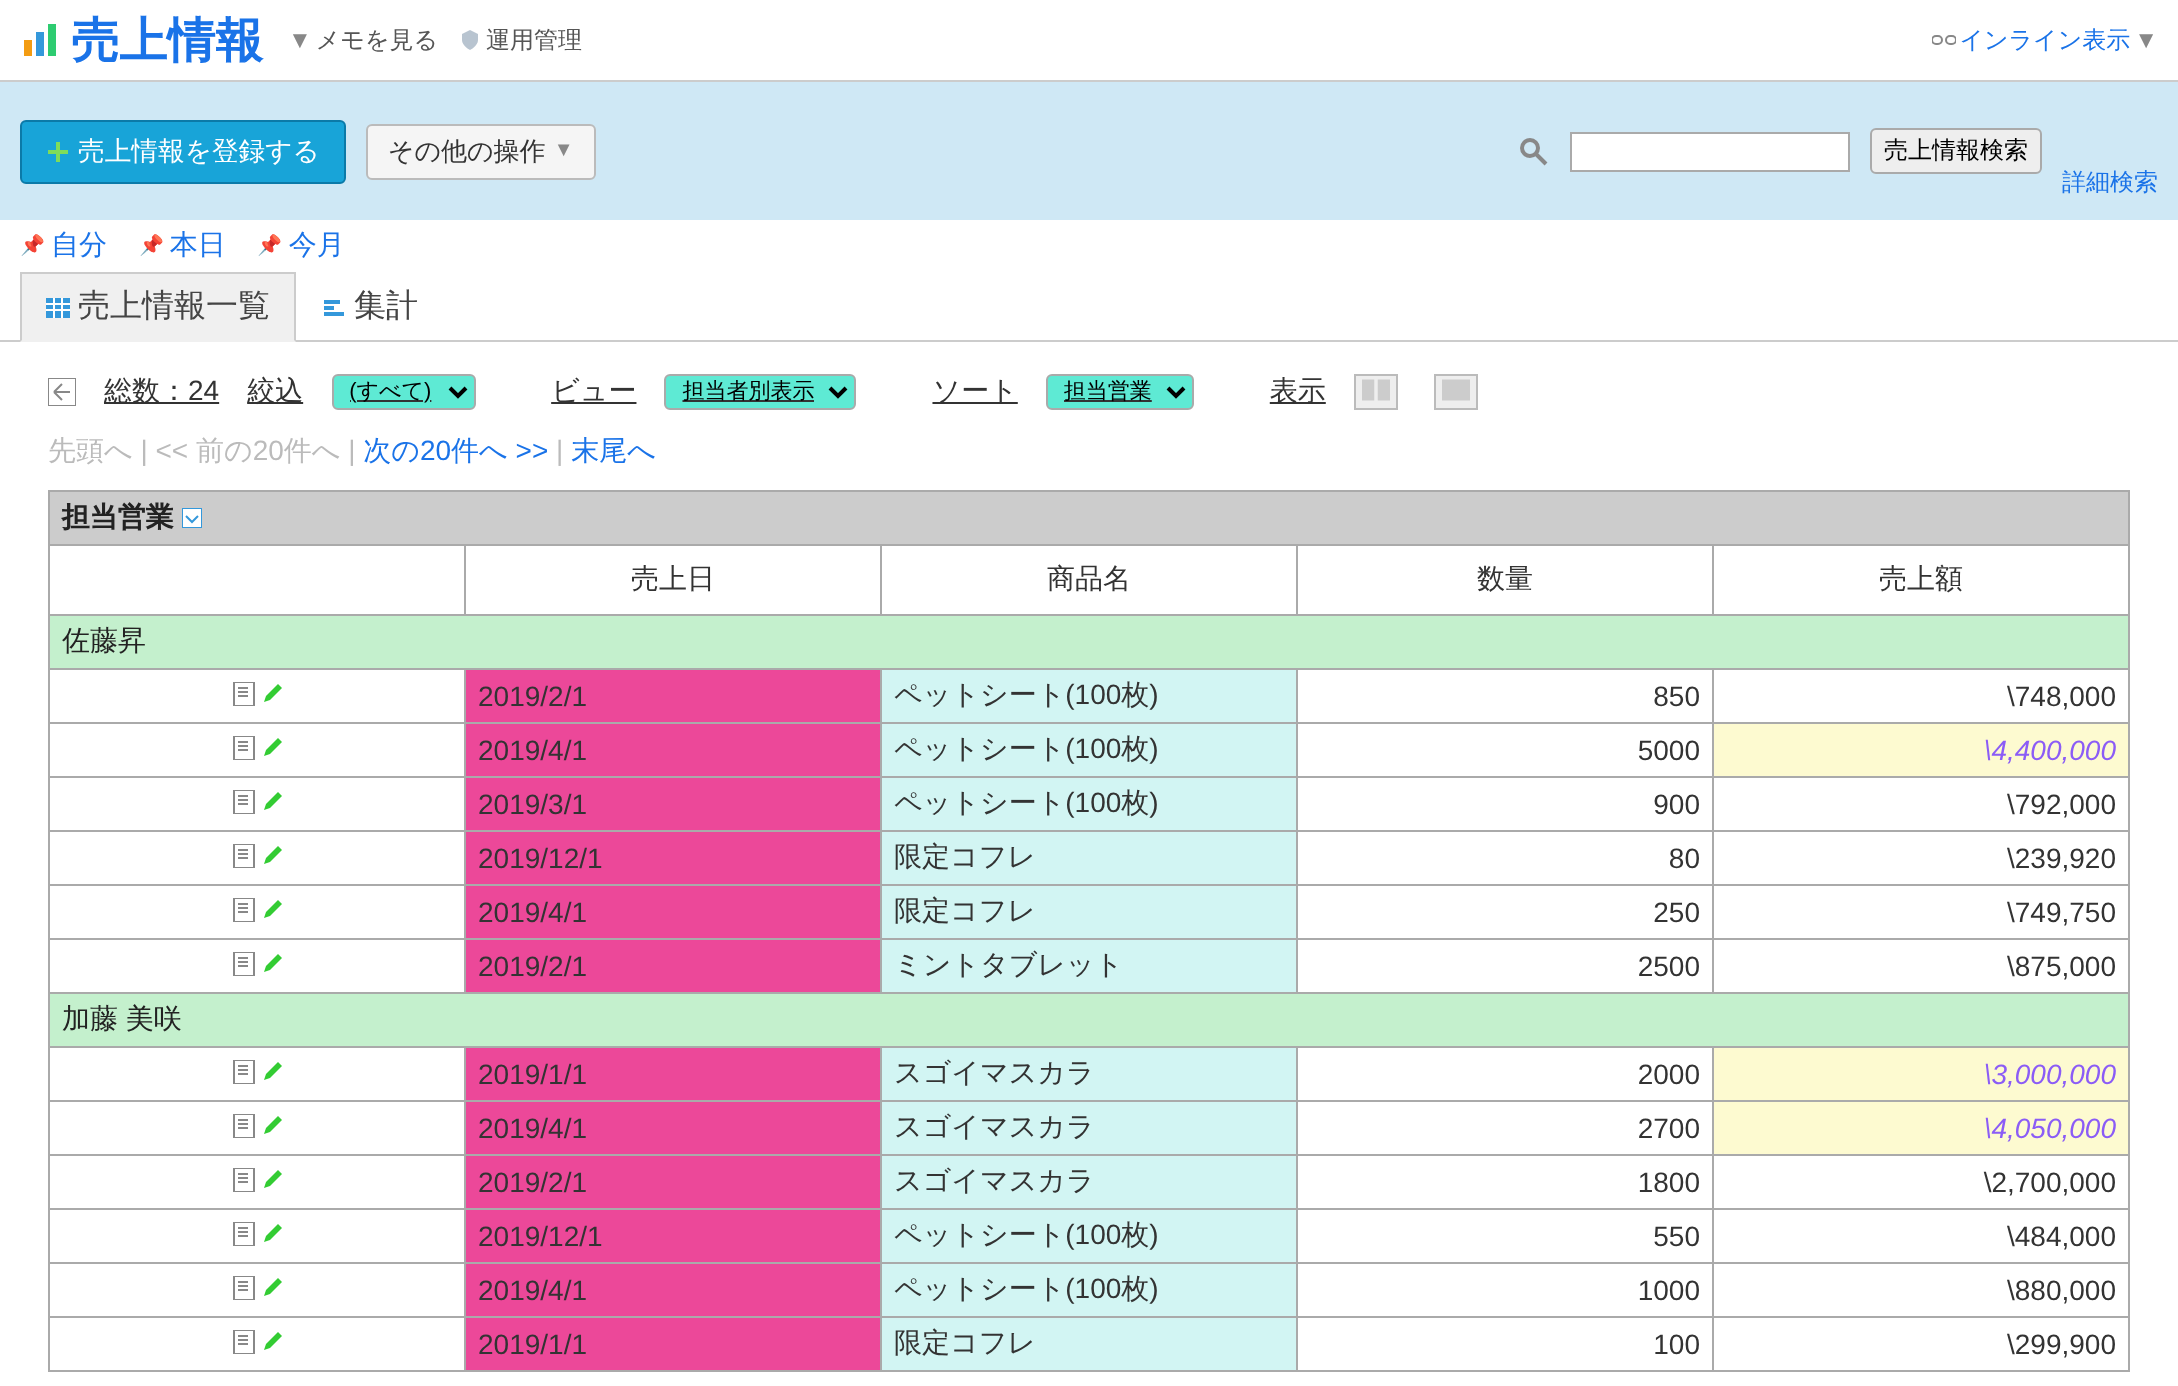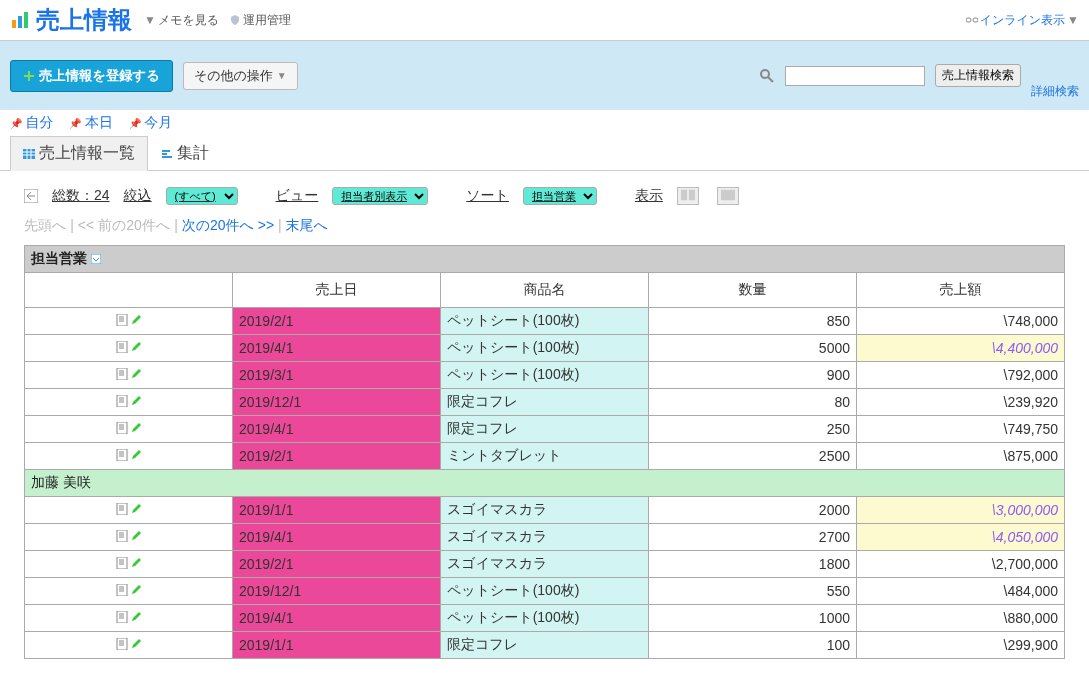--- a/index.html
+++ b/index.html
@@ -5,21 +5,21 @@
 * { box-sizing: border-box; margin: 0; padding: 0; }
 body { font-family: "Hiragino Kaku Gothic Pro", Meiryo, sans-serif; font-size: 13px; color: #333; background: #fff; }
 a { color: #1a73e8; text-decoration: none; }
 .header { display: flex; align-items: center; padding: 4px 10px; border-bottom: 1px solid #ccc; }
 .app-icon { width: 20px; height: 20px; margin-right: 6px; }
 .app-title { font-size: 24px; font-weight: bold; color: #1a73e8; margin-right: 12px; }
 .header-link { font-size: 12px; color: #555; margin-right: 10px; display: inline-flex; align-items: center; gap: 2px; }
 .header-spacer { flex: 1; }
 .inline-link { color: #1a73e8; font-size: 12px; display: inline-flex; align-items: center; gap: 2px; }
 .toolbar { background: #cfe8f5; padding: 10px; display: flex; align-items: center; gap: 10px; }
-.register-btn { background: #18a4d8; color: #fff; border: 1px solid #0b7aa8; border-radius: 3px; padding: 6px 12px; font-weight: bold; cursor: pointer; display: inline-flex; align-items: center; gap: 4px; }
+.register-btn { background: #18a4d8; color: #fff; border: 1px solid #0b7aa8; border-radius: 3px; padding: 6px 12px; font-weight: normal; cursor: pointer; display: inline-flex; align-items: center; gap: 4px; }
 .other-ops { background: #f5f5f5; border: 1px solid #bbb; border-radius: 3px; padding: 4px 10px; cursor: pointer; display: inline-flex; align-items: center; gap: 4px; }
 .toolbar-spacer { flex: 1; }
 .search-icon { width: 16px; height: 16px; }
 .search-input { width: 140px; height: 20px; border: 1px solid #aaa; padding: 0 4px; }
 .search-btn { background: #eee; border: 1px solid #aaa; border-radius: 3px; padding: 2px 6px; font-size: 12px; cursor: pointer; }
 .adv-search { color: #1a73e8; font-size: 12px; cursor: pointer; margin-top: 32px; }
 .tabs-row { padding: 4px 10px 0 10px; display: flex; align-items: center; gap: 16px; font-size: 14px; }
 .pin { color: #c04bc0; font-size: 10px; }
 .tab-link { color: #1a73e8; cursor: pointer; display: inline-flex; align-items: center; gap: 3px; }
 .sub-tabs { padding: 0 10px; display: flex; gap: 0; border-bottom: 1px solid #ccc; margin-top: 4px; }
@@ -186,20 +186,23 @@
         </tr>
   <tr class="col-head">
     <th class="col-icons"></th>
     <th>売上日</th>
     <th>商品名</th>
     <th class="col-qty">数量</th>
     <th class="col-amt">売上額</th>
   </tr>
   </tbody>
       <tbody id="table-body">
+        <tr class="group-row">
+          <td colspan="5">佐藤昇</td>
+        </tr>
         <tr>
           <td class="col-icons"><span class="row-icon"><svg viewBox="0 0 12 12">
                 <rect width="10" height="12" x="1" fill="#fff" stroke="#888"></rect>
                 <line x1="3" y1="3" x2="8" y2="3" stroke="#888"></line>
                 <line x1="3" y1="5" x2="8" y2="5" stroke="#888"></line>
                 <line x1="3" y1="7" x2="8" y2="7" stroke="#888"></line>
               </svg></span><span class="row-icon"><svg viewBox="0 0 12 12">
                 <path d="M2 10 L3 7 L9 1 L11 3 L5 9 Z" fill="#3c3"></path>
               </svg></span></td>
           <td class="col-date">2019/2/1</td>

